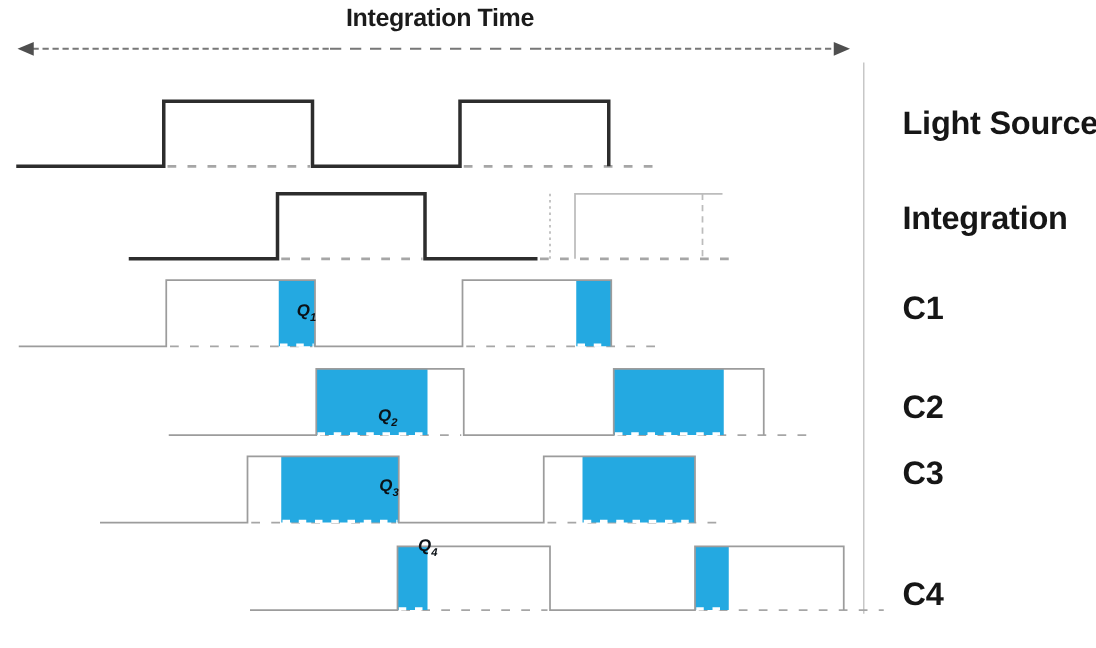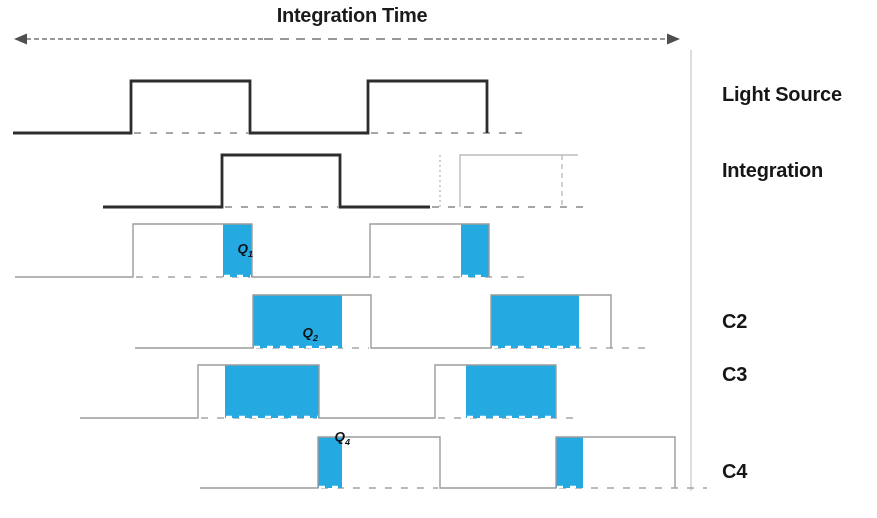--- a/index.html
+++ b/index.html
@@ -7,21 +7,21 @@
     position:relative;width:877px;height:518px;background:#ffffff;
     font-family:"Liberation Sans",sans-serif;overflow:hidden;padding-left:26px;
   }
   #wave-svg{position:absolute;left:0;top:0;}
   .title{
     position:absolute;left:252px;top:4px;width:200px;text-align:center;
     font-size:20px;font-weight:700;color:#1b1b1b;letter-spacing:-0.3px;white-space:nowrap;
   }
   .row-label{
     position:absolute;left:722px;width:150px;text-align:left;
-    font-size:20px;font-weight:700;color:#161616;letter-spacing:-0.2px;white-space:nowrap;
+    font-size:26px;font-weight:700;color:#161616;letter-spacing:-0.2px;white-space:nowrap;
   }
   .q-label{
     position:absolute;text-align:right;font-weight:700;font-style:italic;
     font-size:13.5px;color:#0b1116;line-height:16px;white-space:nowrap;
   }
   .q-label sub{font-size:9px;font-style:italic;}
 </style>
 </head>
 <body>
 
@@ -70,21 +70,23 @@
       <line x1="319" y1="487" x2="341" y2="487" stroke="#ffffff" stroke-width="2.6" stroke-dasharray="6 7"></line>
       <rect x="556" y="437" width="27" height="51" fill="#24a9e1"></rect>
       <line x1="557" y1="487" x2="582" y2="487" stroke="#ffffff" stroke-width="2.6" stroke-dasharray="6 7"></line>
       <path d="M200,488 H318 V437 H440 V488 H556 V437 H675 V488" fill="none" stroke="#9c9c9c" stroke-width="1.4" stroke-linejoin="miter"></path>
     </svg>
 
   <div class="title">Integration Time</div>
 
   <div class="row-label" style="top:83px">Light Source</div>
   <div class="row-label" style="top:159px">Integration</div>
+  <div class="row-label" style="top:231px">C1</div>
   <div class="row-label" style="top:310px">C2</div>
   <div class="row-label" style="top:363px">C3</div>
   <div class="row-label" style="top:460px">C4</div>
 
   <div class="q-label" style="left:222px;top:241px;width:31px"><span>Q</span><sub>1</sub></div>
   <div class="q-label" style="left:253px;top:325px;width:65px"><span>Q</span><sub>2</sub></div>
+  <div class="q-label" style="left:225px;top:381px;width:94px"><span>Q</span><sub>3</sub></div>
   <div class="q-label" style="left:314px;top:429px;width:36px"><span>Q</span><sub>4</sub></div>
 
 </div>
 
 </body></html>

